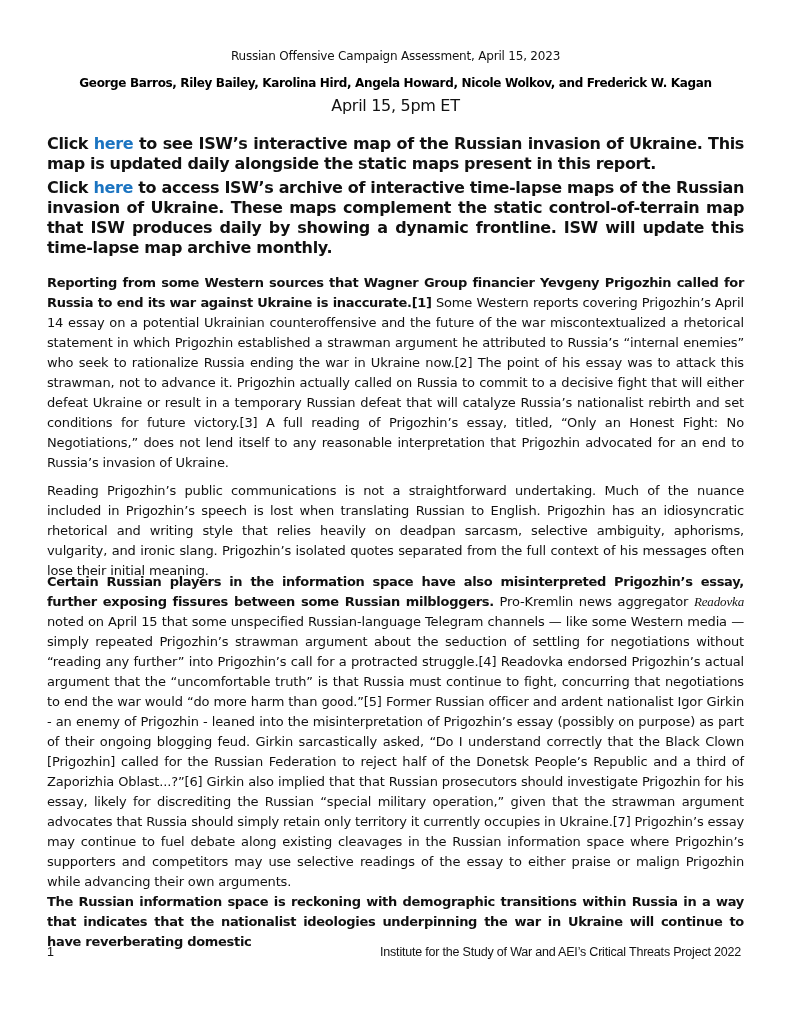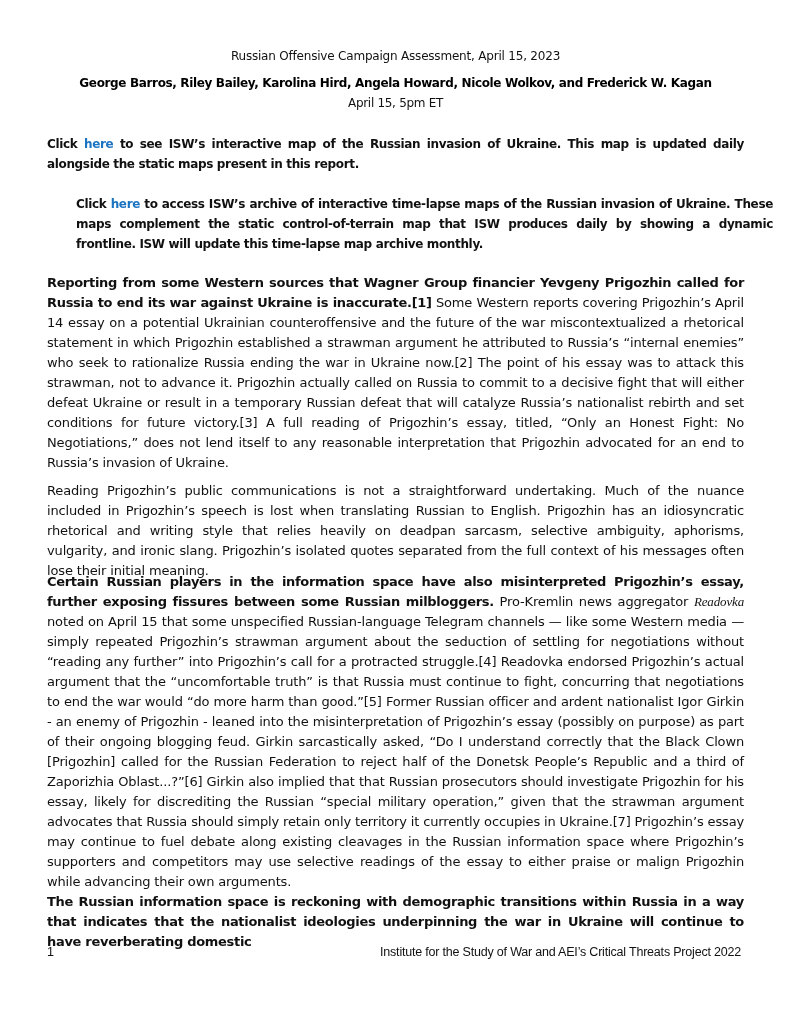--- a/index.html
+++ b/index.html
@@ -8,28 +8,28 @@
   .title {
     position: absolute; top: 49px; left: 0; width: 791px; text-align: center;
     font-family: "DejaVu Sans", sans-serif; font-size: 12px; color: #111; letter-spacing: -0.2px;
   }
   .authors {
     position: absolute; top: 76px; left: 0; width: 791px; text-align: center;
     font-family: "DejaVu Sans", sans-serif; font-size: 12px; font-weight: bold; color: #000000; letter-spacing: -0.35px;
   }
   .dateline {
     position: absolute; top: 96px; left: 0; width: 791px; text-align: center;
-    font-family: "DejaVu Sans", sans-serif; font-size: 12px; color: #111; letter-spacing: -0.3px;
+    font-family: "DejaVu Sans", sans-serif; font-size: 16px; color: #111; letter-spacing: -0.3px;
   }
   .body {
     position: absolute; left: 47px; width: 697px;
     font-family: "DejaVu Sans", sans-serif; font-size: 13px; line-height: 20px;
     text-align: justify; color: #111; letter-spacing: -0.15px;
   }
-  .body.boldall { font-weight: bold; letter-spacing: -0.35px; font-size: 12px; }
+  .body.boldall { font-weight: bold; letter-spacing: -0.35px; font-size: 16px; }
   .link { color: #1b74c1; font-weight: bold; }
   .lead { font-weight: bold; letter-spacing: -0.3px; }
   .ital { font-style: italic; font-family: Liberation Serif, serif; }
   .footer {
     position: absolute; top: 945px; left: 47px; width: 697px;
     font-family: "Liberation Sans", sans-serif; font-size: 12.5px; color: #111;
   }
   .footer .pagenum { position: absolute; left: 0; top: 0; }
   .footer .org { position: absolute; right: 3px; top: 0; letter-spacing: -0.2px; }
 </style>
@@ -39,21 +39,21 @@
 <div class="page">
 
   <div class="title">Russian Offensive Campaign Assessment, April 15, 2023</div>
   <div class="authors">George Barros, Riley Bailey, Karolina Hird, Angela Howard, Nicole Wolkov, and Frederick W. Kagan</div>
   <div class="dateline">April 15, 5pm ET</div>
 
   <div class="body boldall" style="top:134px;">
     <span>Click </span><a class="link" style="color: rgb(27, 116, 193);">here</a><span> to see ISW’s interactive map of the Russian invasion of Ukraine. This map is updated daily alongside the static maps present in this report.</span>
   </div>
 
-  <div class="body boldall" style="top:194px;margin-left:29px;">
+  <div class="body boldall" style="top:178px;">
     <span>Click </span><a class="link" style="color: rgb(27, 116, 193);">here</a><span> to access ISW’s archive of interactive time-lapse maps of the Russian invasion of Ukraine. These maps complement the static control-of-terrain map that ISW produces daily by showing a dynamic frontline. ISW will update this time-lapse map archive monthly.</span>
   </div>
 
   <div class="body" style="top:273px;">
     <span class="lead">Reporting from some Western sources that Wagner Group financier Yevgeny Prigozhin called for Russia to end its war against Ukraine is inaccurate.[1]</span><span> Some Western reports covering Prigozhin’s April 14 essay on a potential Ukrainian counteroffensive and the future of the war miscontextualized a rhetorical statement in which Prigozhin established a strawman argument he attributed to Russia’s “internal enemies” who seek to rationalize Russia ending the war in Ukraine now.[2] The point of his essay was to attack this strawman, not to advance it. Prigozhin actually called on Russia to commit to a decisive fight that will either defeat Ukraine or result in a temporary Russian defeat that will catalyze Russia’s nationalist rebirth and set conditions for future victory.[3] A full reading of Prigozhin’s essay, titled, “Only an Honest Fight: No Negotiations,” does not lend itself to any reasonable interpretation that Prigozhin advocated for an end to Russia’s invasion of Ukraine.</span>
   </div>
 
   <div class="body" style="top:474px;margin-top:7px;">
     <span>Reading Prigozhin’s public communications is not a straightforward undertaking. Much of the nuance included in Prigozhin’s speech is lost when translating Russian to English. Prigozhin has an idiosyncratic rhetorical and writing style that relies heavily on deadpan sarcasm, selective ambiguity, aphorisms, vulgarity, and ironic slang. Prigozhin’s isolated quotes separated from the full context of his messages often lose their initial meaning.</span>
   </div>

